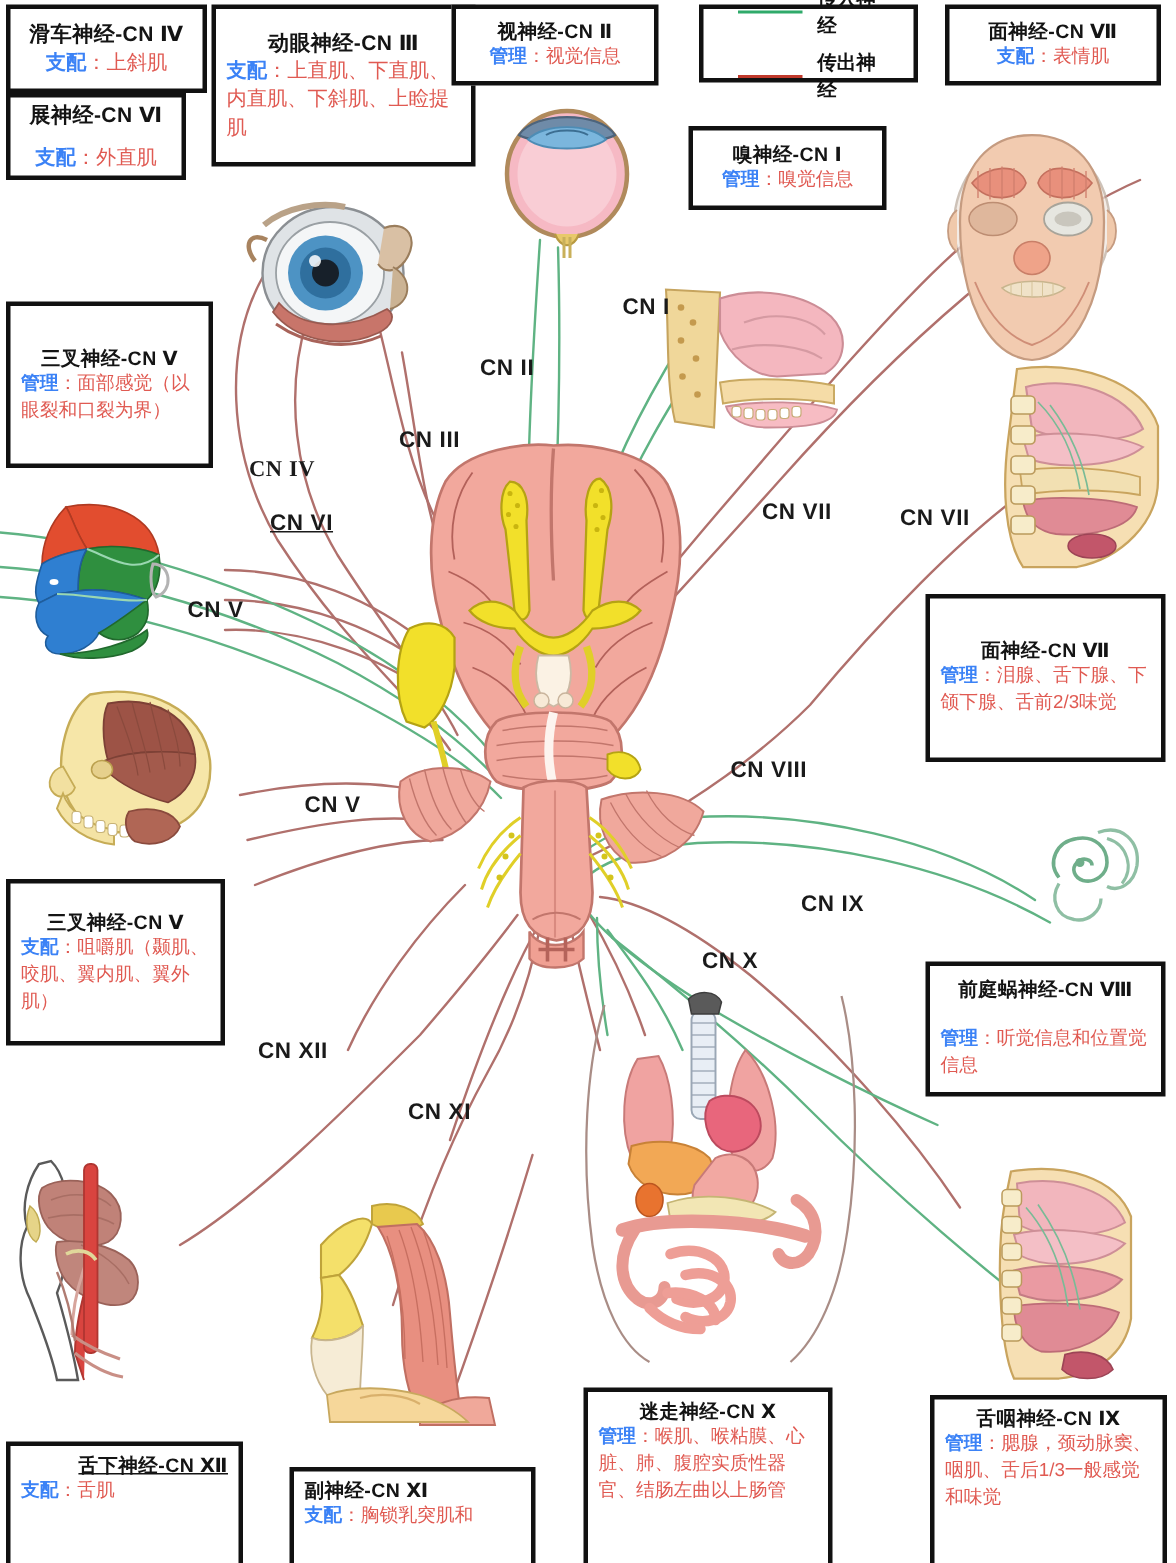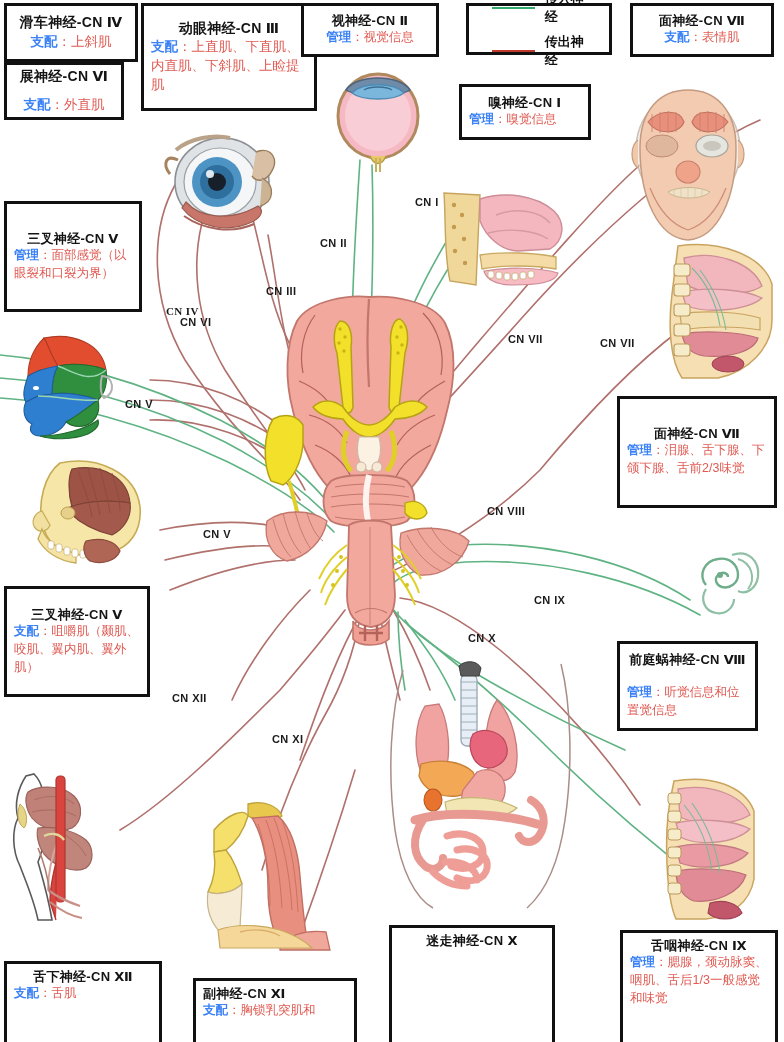--- a/index.html
+++ b/index.html
@@ -32,21 +32,21 @@
     border:3px solid #111;background:#fff;box-sizing:border-box;z-index:45;
     display:flex;flex-direction:column;justify-content:center;gap:7px;padding:3px 23px;
   }
   .lg-row{display:flex;align-items:center;gap:10px;}
   .lg-line{width:54px;height:0;border-top:2.4px solid #2faa6a;}
   .lg-line.eff{border-top-color:#c0392b;}
   .lg-txt{font-size:13px;font-weight:bold;color:#111;}
 
   
   .cn{
-    position:absolute;font-size:11px;font-weight:bold;color:#1a1a1a;
+    position:absolute;font-size:15px;font-weight:bold;color:#1a1a1a;
     letter-spacing:.4px;white-space:nowrap;z-index:35;
   }
 
   
   #art{position:absolute;left:0;top:0;width:784px;height:1042px;z-index:10;}
   .fig{position:absolute;}
   svg{display:block;overflow:visible;}
 </style>
 </head>
 <body>
@@ -484,21 +484,21 @@
 
   <div class="box t13" style="left:301px;top:3px;width:138px;height:54px;">
     <div class="title">视神经-CN Ⅱ</div>
     <div class="desc" style="text-align:center;">
       <span class="kw">管理</span><span>：视觉信息</span>
     </div>
   </div>
 
   <div class="box t13" style="left:459px;top:84px;width:132px;height:56px;">
     <div class="title">嗅神经-CN Ⅰ</div>
-    <div class="desc" style="">
+    <div class="desc" style="text-align:center;">
       <span class="kw">管理</span><span>：嗅觉信息</span>
     </div>
   </div>
 
   <div class="box t13" style="left:630px;top:3px;width:144px;height:54px;">
     <div class="title">面神经-CN Ⅶ</div>
     <div class="desc" style="text-align:center;">
       <span class="kw">支配</span><span>：表情肌</span>
     </div>
   </div>
@@ -517,57 +517,60 @@
     </div>
   </div>
 
   <div class="box t13" style="left:617px;top:396px;width:160px;height:112px;">
     <div class="title">面神经-CN Ⅶ</div>
     <div class="desc">
       <span class="kw">管理</span><span>：泪腺、舌下腺、下颌下腺、舌前2/3味觉</span>
     </div>
   </div>
 
-  <div class="box t13" style="left:617px;top:641px;width:141px;height:90px;gap:16px;">
+  <div class="box t13" style="left:617px;top:641px;width:160px;height:90px;gap:16px;">
     <div class="title">前庭蜗神经-CN Ⅷ</div>
     <div class="desc">
       <span class="kw">管理</span><span>：听觉信息和位置觉信息</span>
     </div>
   </div>
 
   <div class="box t13" style="left:620px;top:930px;width:158px;height:118px;justify-content:flex-start;">
     <div class="title">舌咽神经-CN Ⅸ</div>
     <div class="desc">
       <span class="kw">管理</span><span>：腮腺，颈动脉窦、咽肌、舌后1/3一般感觉和味觉</span>
     </div>
   </div>
 
   <div class="box t13" style="left:389px;top:925px;width:166px;height:124px;justify-content:flex-start;">
     <div class="title">迷走神经-CN Ⅹ</div>
+    <div class="desc">
+      <span class="kw">管理</span><span>：喉肌、喉粘膜、心脏、肺、腹腔实质性器官、结肠左曲以上肠管</span>
+    </div>
   </div>
 
   <div class="box t13" style="left:193px;top:978px;width:164px;height:70px;justify-content:flex-start;">
     <div class="title" style="text-align:left;">副神经-CN Ⅺ</div>
     <div class="desc">
       <span class="kw">支配</span><span>：胸锁乳突肌和</span>
     </div>
   </div>
 
   <div class="box t13" style="left:4px;top:961px;width:158px;height:85px;justify-content:flex-start;">
-    <div class="title" style="text-align:center;">舌下神经-CN Ⅻ</div>
+    <div class="title" style="text-align:right;text-decoration:underline;">舌下神经-CN Ⅻ</div>
     <div class="desc">
       <span class="kw">支配</span><span>：舌肌</span>
     </div>
   </div>
 
   <div class="cn" style="left:415px;top:196px;">CN I</div>
   <div class="cn" style="left:320px;top:237px;">CN II</div>
   <div class="cn" style="left:266px;top:285px;">CN III</div>
   <div class="cn" style="left:166px;top:305px;font-family:Liberation Serif, serif;">CN IV</div>
-  <div class="cn" style="left:180px;top:316px;">CN VI</div>
+  <div class="cn" style="left:180px;top:340px;text-decoration:underline;">CN VI</div>
   <div class="cn" style="left:125px;top:398px;">CN V</div>
   <div class="cn" style="left:203px;top:528px;">CN V</div>
   <div class="cn" style="left:508px;top:333px;">CN VII</div>
   <div class="cn" style="left:600px;top:337px;">CN VII</div>
   <div class="cn" style="left:487px;top:505px;">CN VIII</div>
   <div class="cn" style="left:534px;top:594px;">CN IX</div>
   <div class="cn" style="left:468px;top:632px;">CN X</div>
   <div class="cn" style="left:272px;top:733px;">CN XI</div>
   <div class="cn" style="left:172px;top:692px;">CN XII</div>
 

